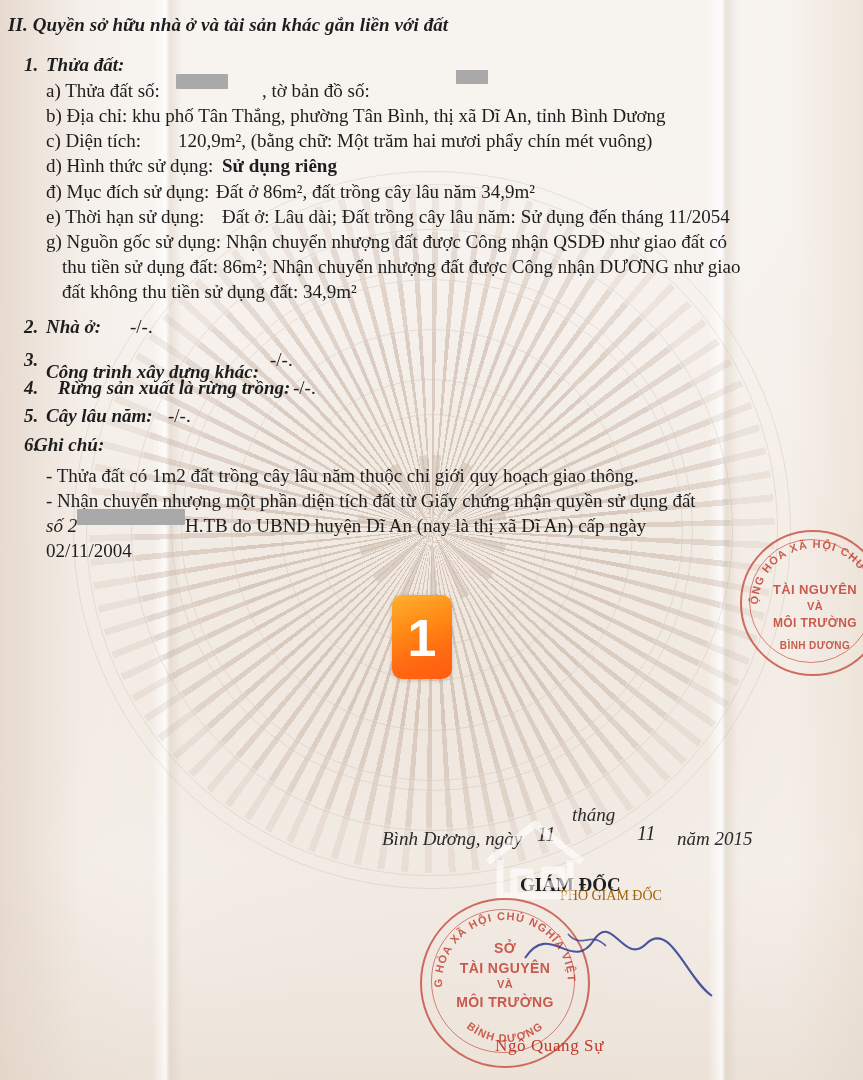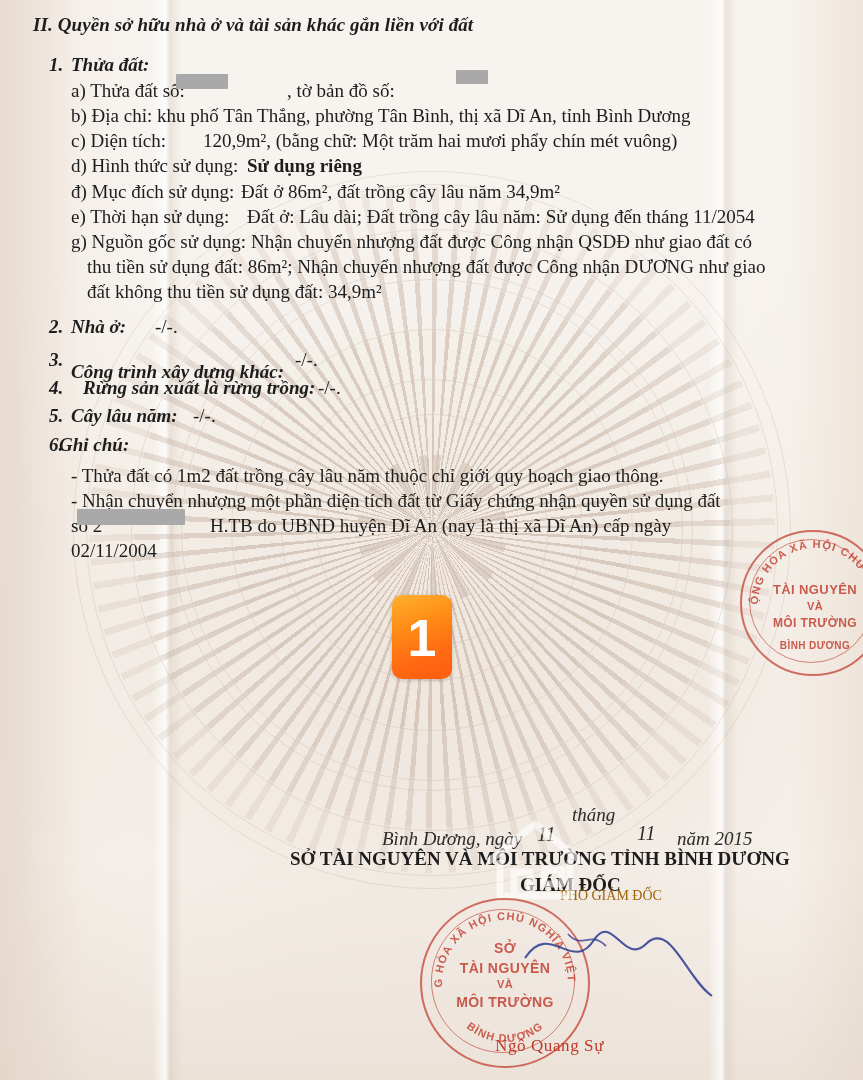--- a/index.html
+++ b/index.html
@@ -93,21 +93,20 @@
   
   .content {
     position: absolute;
     left: 0; top: 0;
     width: 863px;
   }
   .line {
     position: absolute;
     white-space: nowrap;
     line-height: 1.15;
-    margin-left: 25px;
   }
   .t-title {
     font-size: 19px;
     font-style: italic;
     font-weight: bold;
     letter-spacing: 0.1px;
   }
   .t-head {
     font-size: 19px;
     font-style: italic;
@@ -305,33 +304,32 @@
 
     <div class="line t-head" style="left:24px; top:405px;">5.</div>
     <div class="line t-head" style="left:46px; top:405px;">Cây lâu năm:</div>
     <div class="line t-body" style="left:168px; top:405px;">-/-.</div>
 
     <div class="line t-head" style="left:24px; top:434px;">6.</div>
     <div class="line t-head" style="left:34px; top:434px;">Ghi chú:</div>
 
     <div class="line t-body" style="left:46px; top:465px;">- Thửa đất có 1m2 đất trồng cây lâu năm thuộc chỉ giới quy hoạch giao thông.</div>
     <div class="line t-body" style="left:46px; top:490px;">- Nhận chuyển nhượng một phần diện tích đất từ Giấy chứng nhận quyền sử dụng đất</div>
-    <div class="line t-body" style="left:46px; top:515px;">số 2</div>
+    <div class="line t-body" style="left:46px; top:515px;font-style:italic;">số 2</div>
     <div class="redaction" style="left:77px; top:509px; width:108px; height:16px;"></div>
     <div class="line t-body" style="left:185px; top:515px;">H.TB do UBND huyện Dĩ An (nay là thị xã Dĩ An) cấp ngày</div>
     <div class="line t-body" style="left:46px; top:540px;">02/11/2004</div>
   </div>
 
   <div class="footer-line hand" style="left:382px; top:828px;">Bình Dương, ngày</div>
   <div class="footer-line hand" style="left:537px; top:823px; font-size:20px;">11</div>
   <div class="footer-line hand" style="left:572px; top:804px;">tháng</div>
   <div class="footer-line hand" style="left:637px; top:822px; font-size:20px;">11</div>
   <div class="footer-line hand" style="left:677px; top:828px;">năm 2015</div>
 
-  <div class="footer-line footer-bold" style="left:290px; top:848px;">SỞ TÀI NGUYÊN VÀ MÔI TRƯỜNG TỈNH BÌNH DƯƠNG</div>
   <div class="footer-line footer-bold" style="left:520px; top:874px;">GIÁM ĐỐC</div>
   <div class="footer-line footer-faded" style="left:560px; top:888px;">PHÓ GIÁM ĐỐC</div>
 
   <div class="sig-name" style="left:495px; top:1036px;">Ngô Quang Sự</div>
 
   <div class="house-logo">
     <svg width="130" height="110" viewBox="0 0 130 110">
       <g fill="none" stroke="#ffffff" stroke-width="7" stroke-linejoin="round" opacity="0.95">
         <path d="M18 62 L65 24 L112 62"></path>
         <path d="M30 60 L30 96 L100 96 L100 60"></path>

